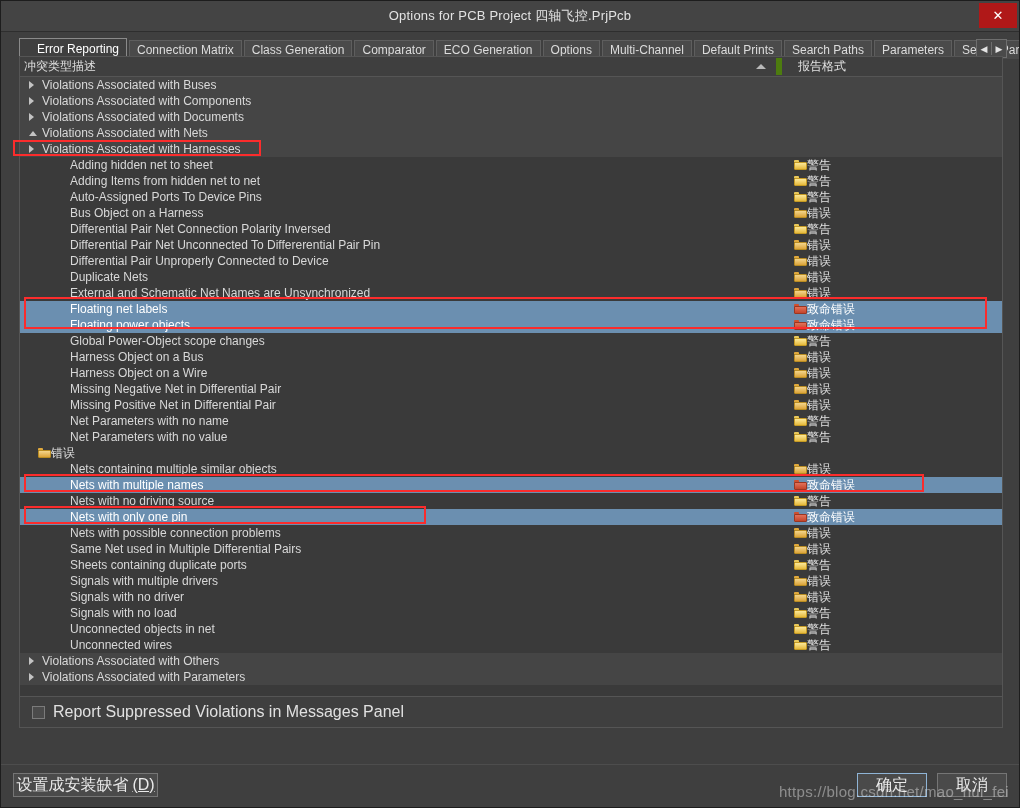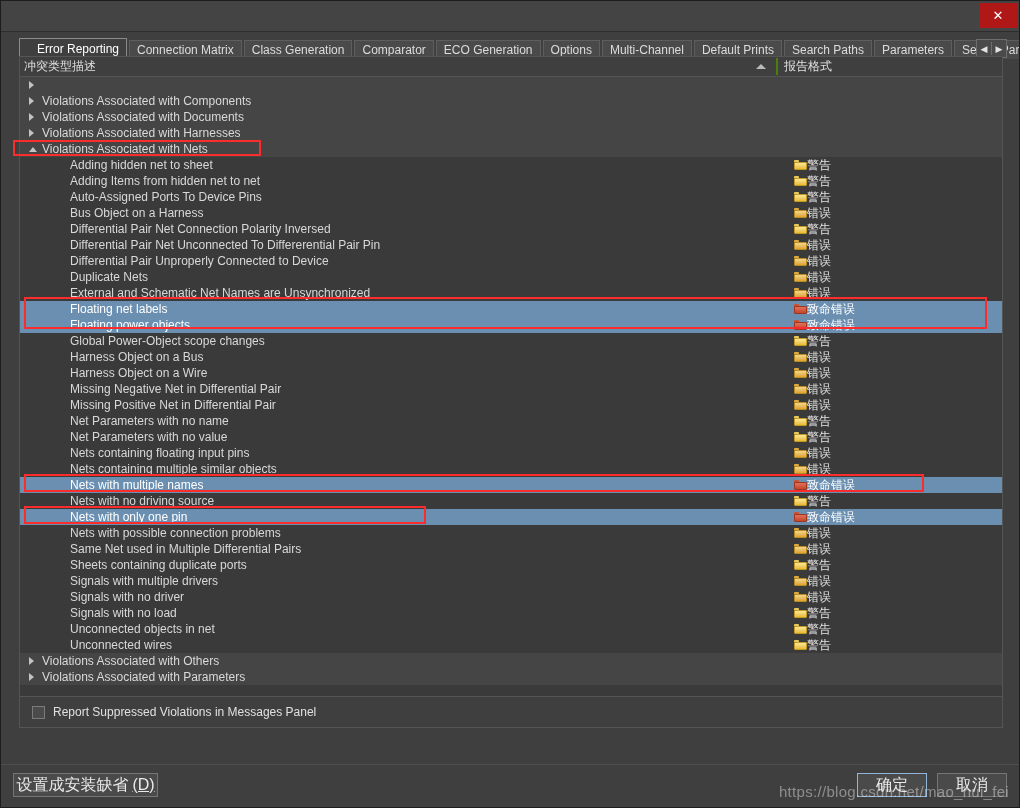--- a/index.html
+++ b/index.html
@@ -143,22 +143,22 @@
     position: absolute;
     right: 10px;
     top: 6px;
     width: 0; height: 0;
     border-left: 5px solid transparent;
     border-right: 5px solid transparent;
     border-bottom: 5px solid #b9b9b9;
   }
   .col-header .right {
     flex: 1;
-    padding-left: 6px;
-    border-left: 2px solid #4d7c0f;
+    padding-left: 16px;
+    border-left: 6px solid #4d7c0f;
     box-sizing: border-box;
   }
 
   .list {
     position: relative;
     flex: 1;
     overflow: hidden;
     background: #3a3a3a;
   }
   .row {
@@ -251,21 +251,21 @@
   }
   .checkbox {
     width: 13px;
     height: 13px;
     background: #4b4b4b;
     border: 1px solid #7b7b7b;
     margin-right: 8px;
     box-sizing: border-box;
     cursor: pointer;
   }
-  .checkbox-label { font-size: 12px; color: #e0e0e0; }
+  .checkbox-label { font-size: 16px; color: #e0e0e0; }
 
   
   .dialog-bottom {
     position: absolute;
     left: 0;
     right: 0;
     bottom: 0;
     height: 42px;
     background: #3f3f3f;
     border-top: 1px solid #4d4d4d;
@@ -312,20 +312,21 @@
     box-sizing: border-box;
     z-index: 40;
   }
 </style>
 </head>
 <body>
 
 <div id="app">
 
   <div class="titlebar">
+    <div class="titlebar-text">Options for PCB Project 四轴飞控.PrjPcb</div>
     <div class="close-button">✕</div>
   </div>
 
   <div class="tabstrip" id="tabstrip">
     <div class="tab active">Error Reporting</div>
       <div class="tab">Connection Matrix</div>
       <div class="tab">Class Generation</div>
       <div class="tab">Comparator</div>
       <div class="tab">ECO Generation</div>
       <div class="tab">Options</div>
@@ -349,37 +350,38 @@
         <span class="sortcaret"></span>
       </div>
       <div class="right">
         <span>报告格式</span>
       </div>
     </div>
 
     <div class="list" id="list">
         <div class="row group">
           <span class="caret collapsed"></span>
+          <div class="label">Violations Associated with Buses</div>
         </div>
         <div class="row group">
           <span class="caret collapsed"></span>
           <div class="label">Violations Associated with Components</div>
         </div>
         <div class="row group">
           <span class="caret collapsed"></span>
           <div class="label">Violations Associated with Documents</div>
         </div>
         <div class="row group">
+          <span class="caret expanded"></span>
+          <div class="label">Violations Associated with Nets</div>
+        </div>
+        <div class="row group">
           <span class="caret collapsed"></span>
           <div class="label">Violations Associated with Harnesses</div>
         </div>
-        <div class="row group">
-          <span class="caret expanded"></span>
-          <div class="label">Violations Associated with Nets</div>
-        </div>
         <div class="row item">
           <div class="label">Adding hidden net to sheet</div>
           <div class="rcell">
             <span class="folder warn">
               <span class="tab-t"></span>
               <span class="body"></span>
             </span>
             <span class="rlabel">警告</span>
           </div>
         </div>
@@ -547,21 +549,20 @@
           <div class="label">Net Parameters with no value</div>
           <div class="rcell">
             <span class="folder warn">
               <span class="tab-t"></span>
               <span class="body"></span>
             </span>
             <span class="rlabel">警告</span>
           </div>
         </div>
         <div class="row item">
-          <div class="label">Nets containing floating input pins</div>
           <div class="rcell">
             <span class="folder err">
               <span class="tab-t"></span>
               <span class="body"></span>
             </span>
             <span class="rlabel">错误</span>
           </div>
         </div>
         <div class="row item">
           <div class="label">Nets containing multiple similar objects</div>

